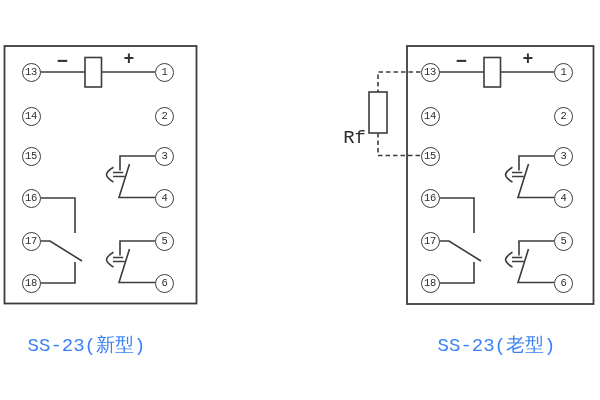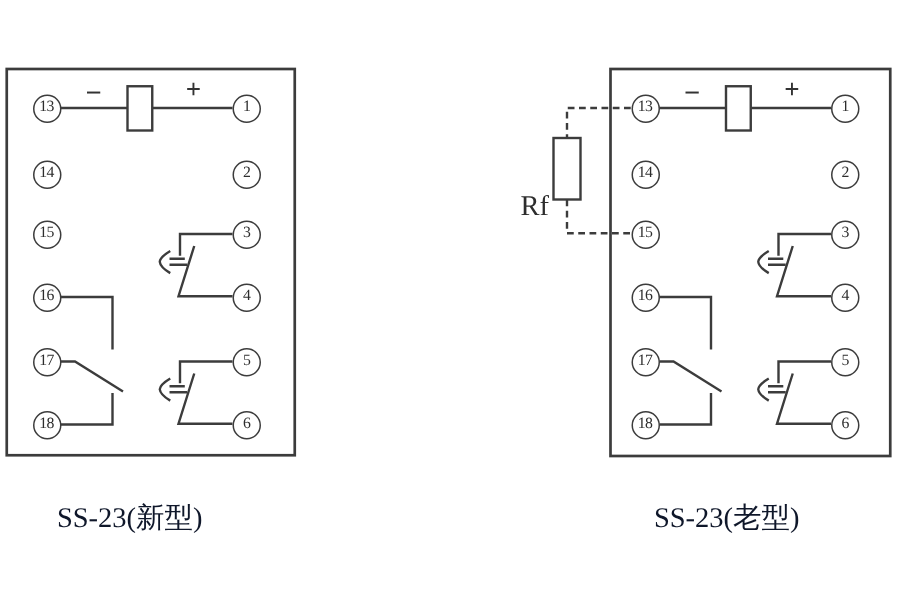--- a/index.html
+++ b/index.html
@@ -1,21 +1,21 @@
 <!DOCTYPE html>
 <html><head>
 <meta charset="utf-8">
 <style>
   html, body { margin: 0; padding: 0; background: #ffffff; }
   .stage {
     position: relative;
     width: 600px;
     height: 400px;
     background: #ffffff;
-    font-family: Liberation Serif, serif;
+    font-family: Liberation Mono, monospace;
     overflow: hidden;
   }
   .diagram { position: absolute; inset: 0; }
   svg.wires { position: absolute; left: 0; top: 0; width: 600px; height: 400px; }
 
   .terminal {
     position: absolute;
     box-sizing: border-box;
     width: 19px; height: 19px;
     border: 1.5px solid #3c3c3c;
@@ -43,27 +43,27 @@
     font-size: 19px;
     color: #2d2d2d;
     text-align: right;
     line-height: 22px;
   }
   .caption {
     position: absolute;
     top: 332px;
     width: 135px; height: 28px;
     font-size: 19px;
-    color: #0f172a;
+    color: #3b82f6;
     text-align: center;
     line-height: 28px;
     white-space: nowrap;
   }
   .caption-left  { left: 19px; }
-  .caption-right { left: 417px; }
+  .caption-right { left: 429px; }
 </style>
 </head>
 <body>
 
 <div class="stage">
 
   <svg class="wires" viewBox="0 0 600 400" fill="none" stroke="#3c3c3c" stroke-width="1.6">
 
     <g>
       <rect x="4.5" y="46" width="192" height="257.5" stroke-width="1.8"></rect>

